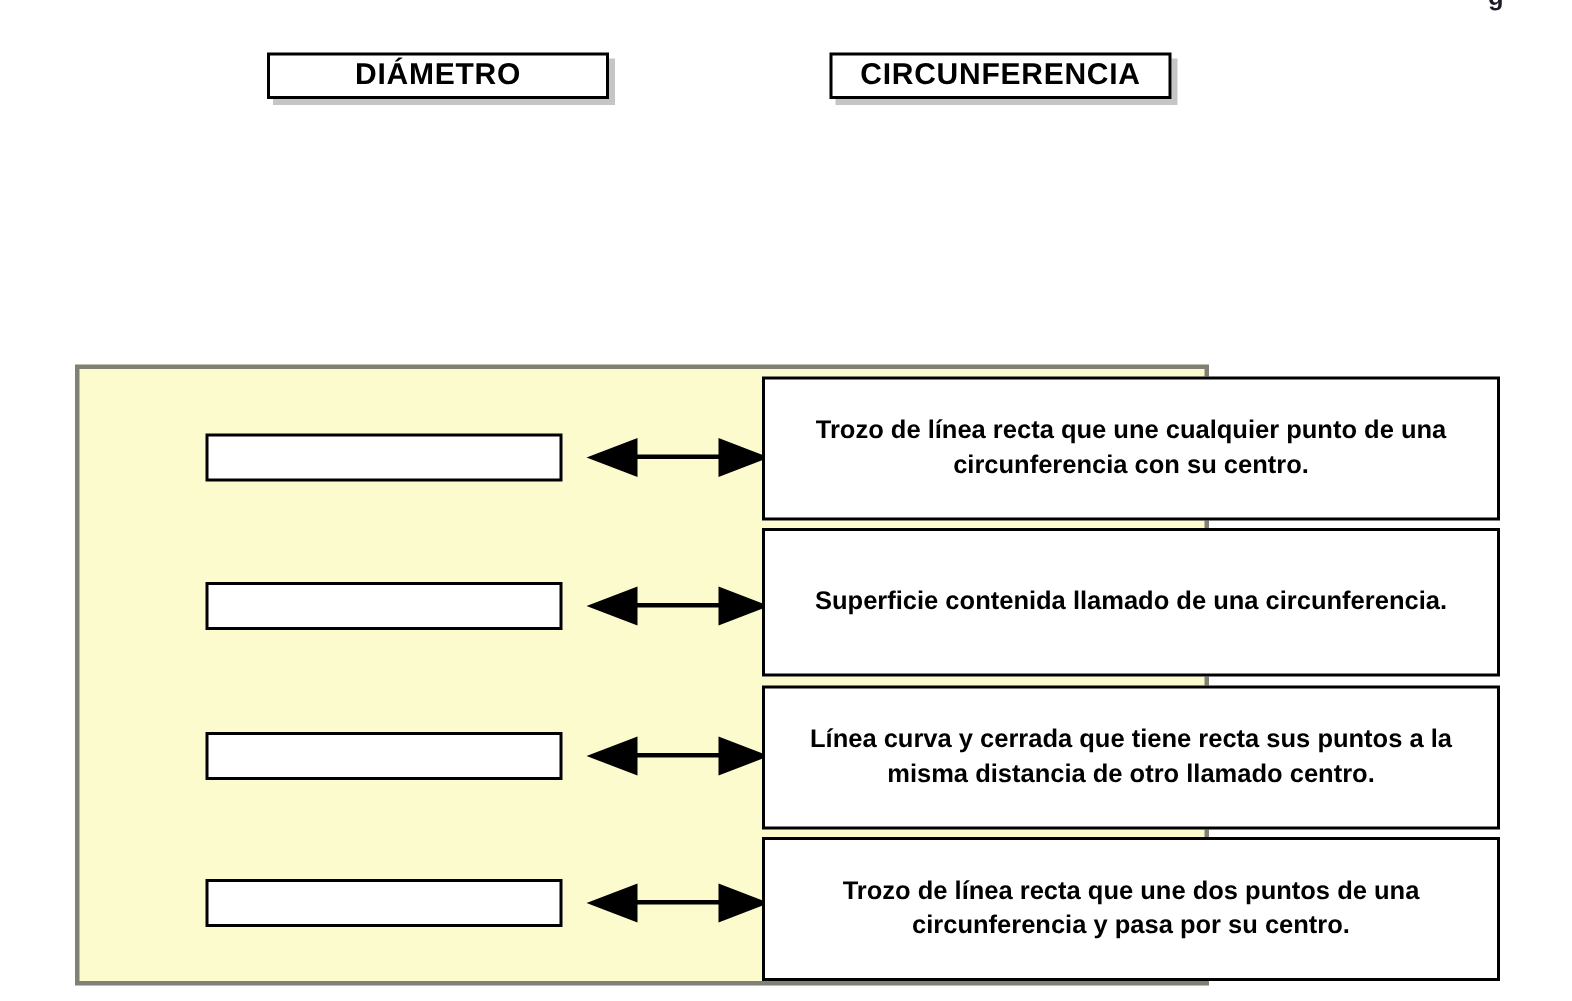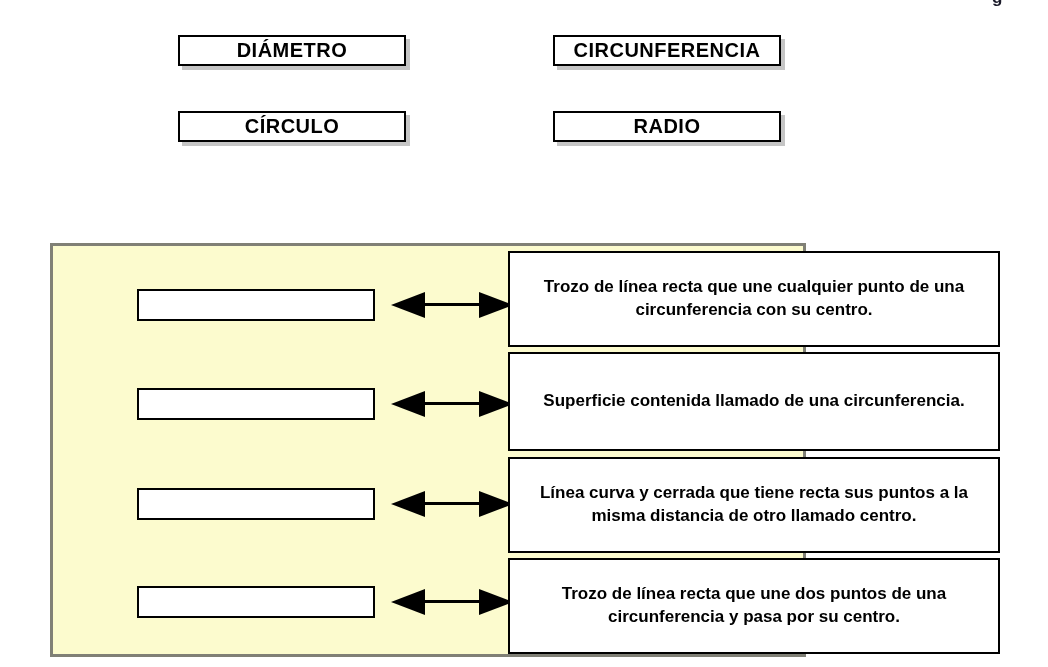--- a/index.html
+++ b/index.html
@@ -133,26 +133,20 @@
 
 <div class="top-crumb">g</div>
 
 <div class="word-bank">
   <div class="word-chip wb-0">
     <span>DIÁMETRO</span>
   </div>
   <div class="word-chip wb-1">
     <span>CIRCUNFERENCIA</span>
   </div>
-  <div class="word-chip wb-2">
-    <span>CÍRCULO</span>
-  </div>
-  <div class="word-chip wb-3">
-    <span>RADIO</span>
-  </div>
 </div>
 
 <div class="panel">
 
   <div class="row r0">
     <input class="answer-box" type="text" placeholder="" style="">
     <div class="arrow">
       <svg width="122" height="34" viewBox="0 0 122 34">
         <polygon points="0,17 34,4 34,30" fill="#000000"></polygon>
         <polygon points="122,17 88,4 88,30" fill="#000000"></polygon>

